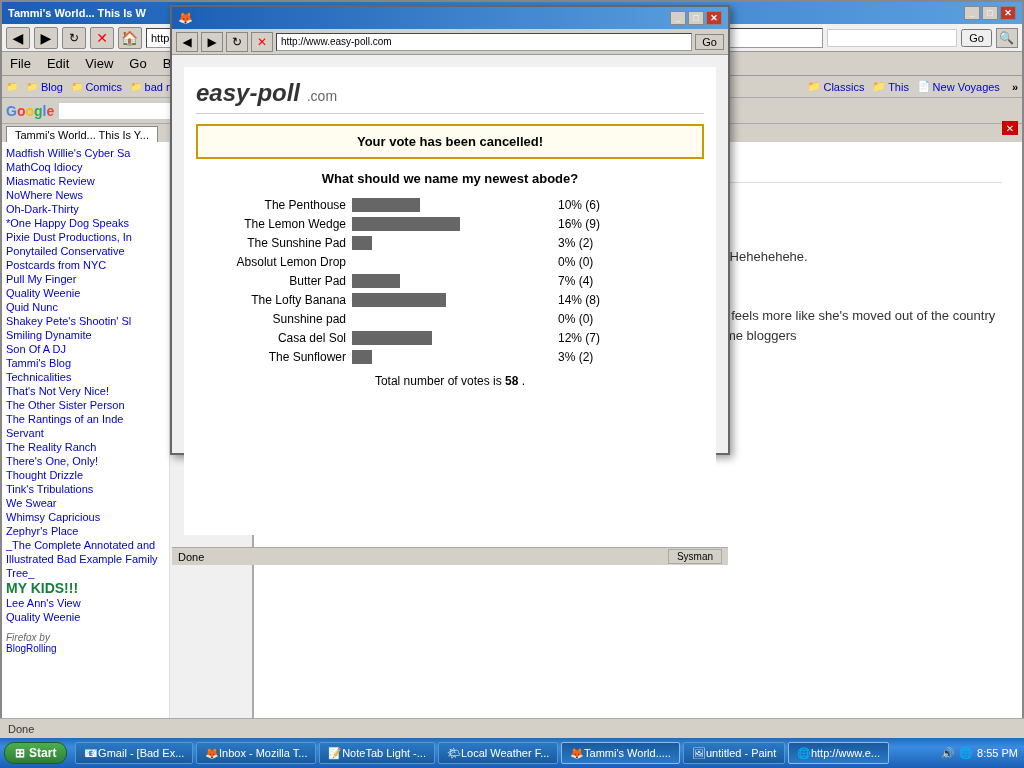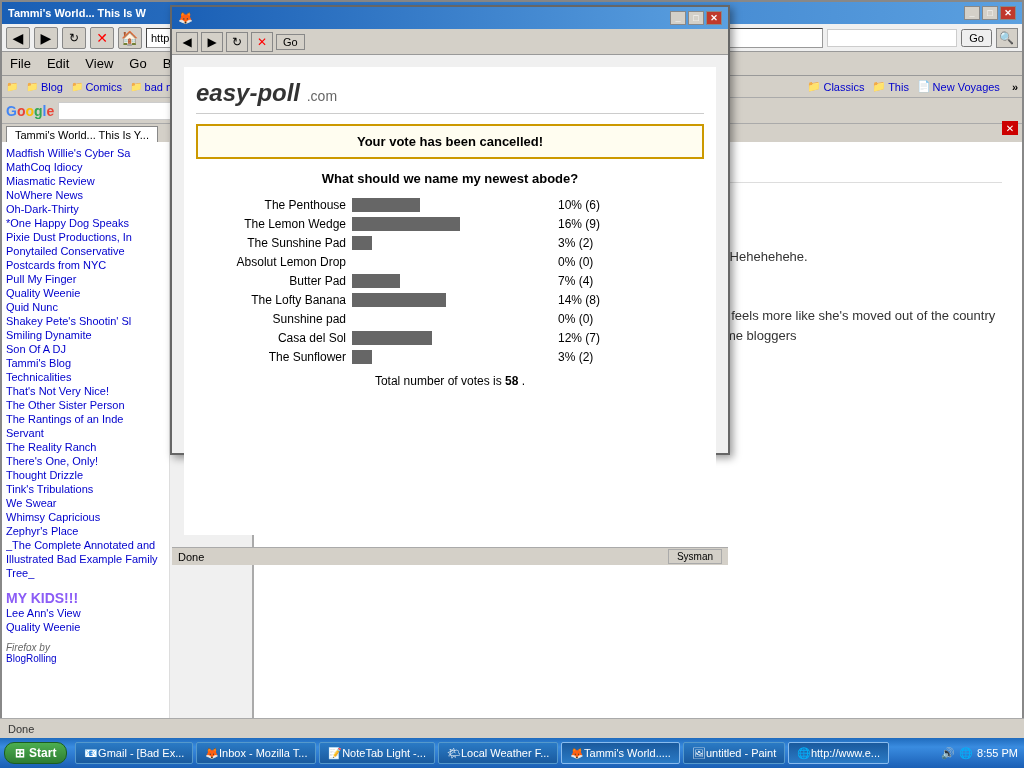--- a/index.html
+++ b/index.html
@@ -40,21 +40,21 @@
       overflow: hidden; border-left: 2px solid #aaa;
     }
     .blog-sidebar {
       position: absolute; left: 0; top: 140px; width: 168px; height: 600px;
       background: white; border-right: 1px solid #ddd; overflow: hidden; padding: 4px;
     }
     .blog-sidebar a {
       display: block; font-size: 11px; color: #0000cc; text-decoration: none;
       padding: 1px 0; white-space: nowrap; overflow: hidden;
     }
-    .my-kids { font-size: 14px; font-weight: bold; color: #8b5cf6; margin-top: 10px; }
+    .my-kids { font-size: 14px; font-weight: bold; color: #15803d; }
     .powered-by { font-size: 10px; color: #666; margin-top: 8px; font-style: italic; }
     .blogrolling { font-size: 10px; color: #0000cc; }
 
     
     .blog-main-content {
       padding: 12px 20px; font-size: 13px; color: #333;
     }
     .blog-date { color: #cc6600; font-weight: bold; font-style: italic; font-size: 16px; text-align: center; margin-bottom: 8px; }
     .blog-post-title { font-size: 17px; font-weight: bold; color: #333; margin-bottom: 8px; }
     .blog-post-text { font-size: 13px; line-height: 1.5; color: #333; }
@@ -352,20 +352,21 @@
       <span>_</span>
       <span>□</span>
       <span style="background:#c0392b; color:white;">✕</span>
     </div>
   </div>
   <div class="popup-nav-bar">
     <div class="popup-nav-btn">◀</div>
     <div class="popup-nav-btn">▶</div>
     <div class="popup-nav-btn">↻</div>
     <div class="popup-nav-btn" style="color:red;">✕</div>
+    <input class="popup-address-bar" value="http://www.easy-poll.com" style="">
     <button class="popup-go-btn">Go</button>
   </div>
 
   <div class="poll-content">
     <div class="easy-poll-header">
       <span>easy-poll</span>
       <span class="dot-com">.com</span>
     </div>
     <div class="vote-cancelled-box">Your vote has been cancelled!</div>
     <div class="poll-question">What should we name my newest abode?</div>

